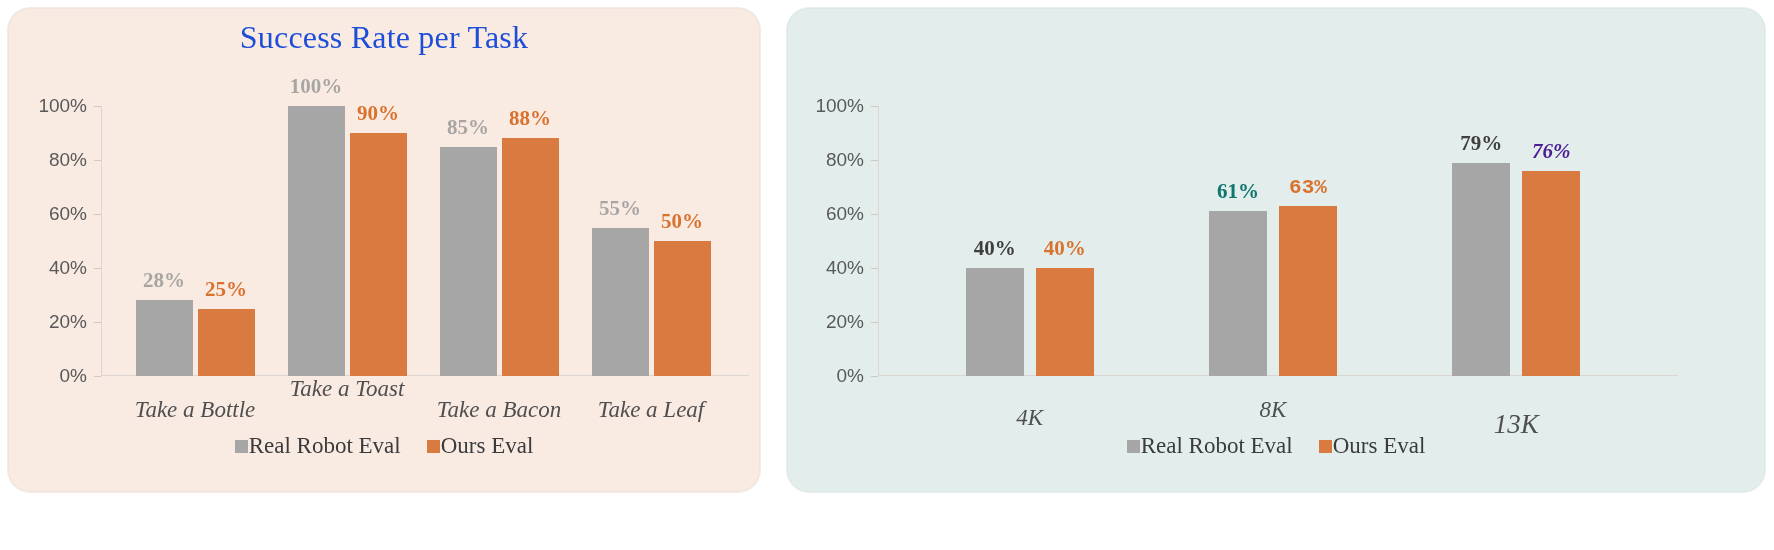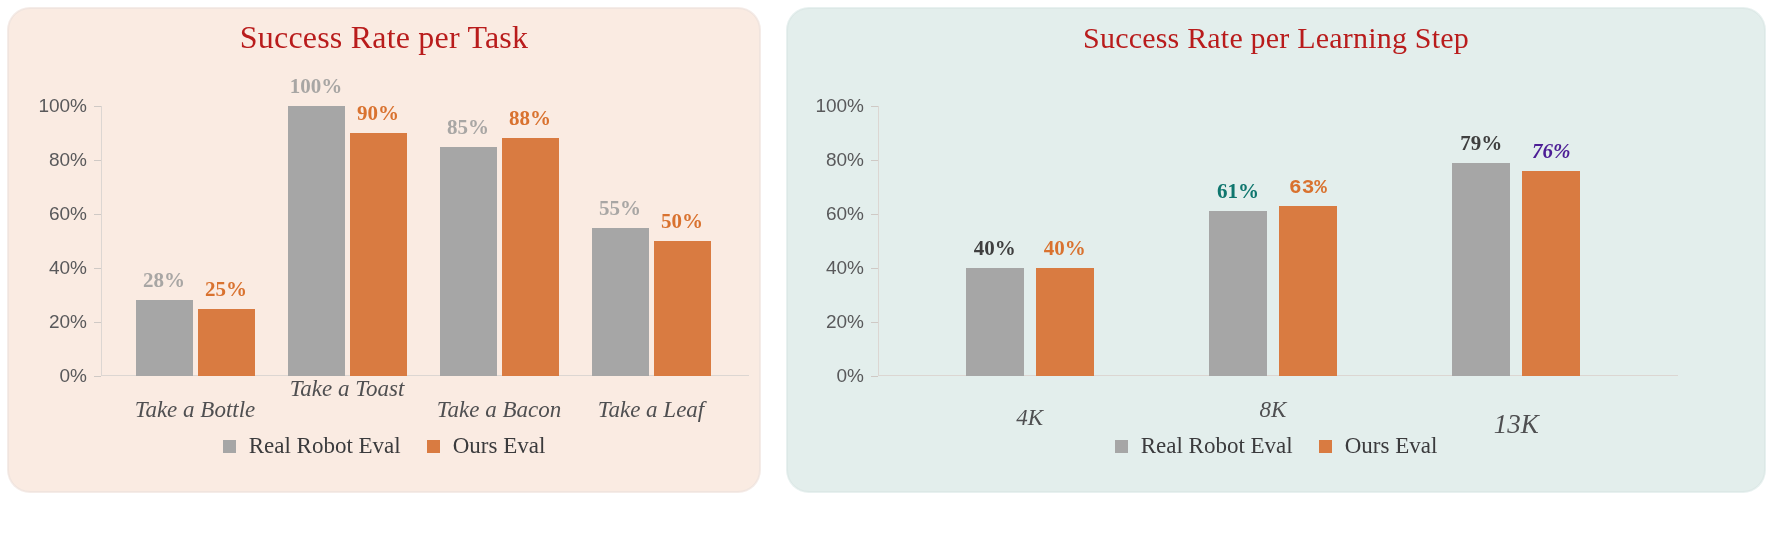--- a/index.html
+++ b/index.html
@@ -27,21 +27,21 @@
     left:787px;top:8px;width:978px;height:484px;
     background:#e3eeec;
     border:1px solid #dce8e6;
     box-shadow:0 0 0 1px #e8f1f0;
   }
 
   
   .chart-title{
     position:absolute;left:0;right:0;
     text-align:center;
-    color:#b91c1c;
+    color:#1d4ed8;
     font-family:"Liberation Serif", serif;
     font-weight:400;
     letter-spacing:.2px;
     white-space:nowrap;
   }
   #title-left{top:10px;font-size:32px;}
   #title-right{top:12px;font-size:30px;}
 
   
   .plot{
@@ -96,21 +96,21 @@
 
   
   .legend{
     position:absolute;
     display:flex;
     align-items:center;
     justify-content:center;
     gap:26px;
     left:0;right:0;
   }
-  .legend-item{display:flex;align-items:center;gap:13px;}
+  .legend-item{display:flex;align-items:center;gap:1px;}
   .swatch{width:13px;height:13px;display:inline-block;}
   .legend-text{
     font-family:"Liberation Serif", serif;
     color:#3b3b3d;
     white-space:nowrap;
   }
 </style>
 </head>
 <body>
 
@@ -171,21 +171,20 @@
           <span class="legend-text" style="font-size: 23px;">Real Robot Eval</span>
         </div>
         <div class="legend-item">
           <span class="swatch" style="background: rgb(217, 123, 65); width: 13px; height: 13px;"></span>
           <span class="legend-text" style="font-size: 23px;">Ours Eval</span>
         </div>
       </div>
   </div>
 
   <div class="panel" id="panel-right">
-    <div class="chart-title" id="title-right">Success Rate per Learning Step</div>
 
     <div class="plot" id="plot-right" style="left:90px;top:97px;width:800px;height:270px;">
       <div class="axis-v"></div>
       <div class="axis-base"></div>
       <div id="ticks-right">
           <div class="tick" style="top: 270px;"></div>
           <div class="tick" style="top: 216px;"></div>
           <div class="tick" style="top: 162px;"></div>
           <div class="tick" style="top: 108px;"></div>
           <div class="tick" style="top: 54px;"></div>

